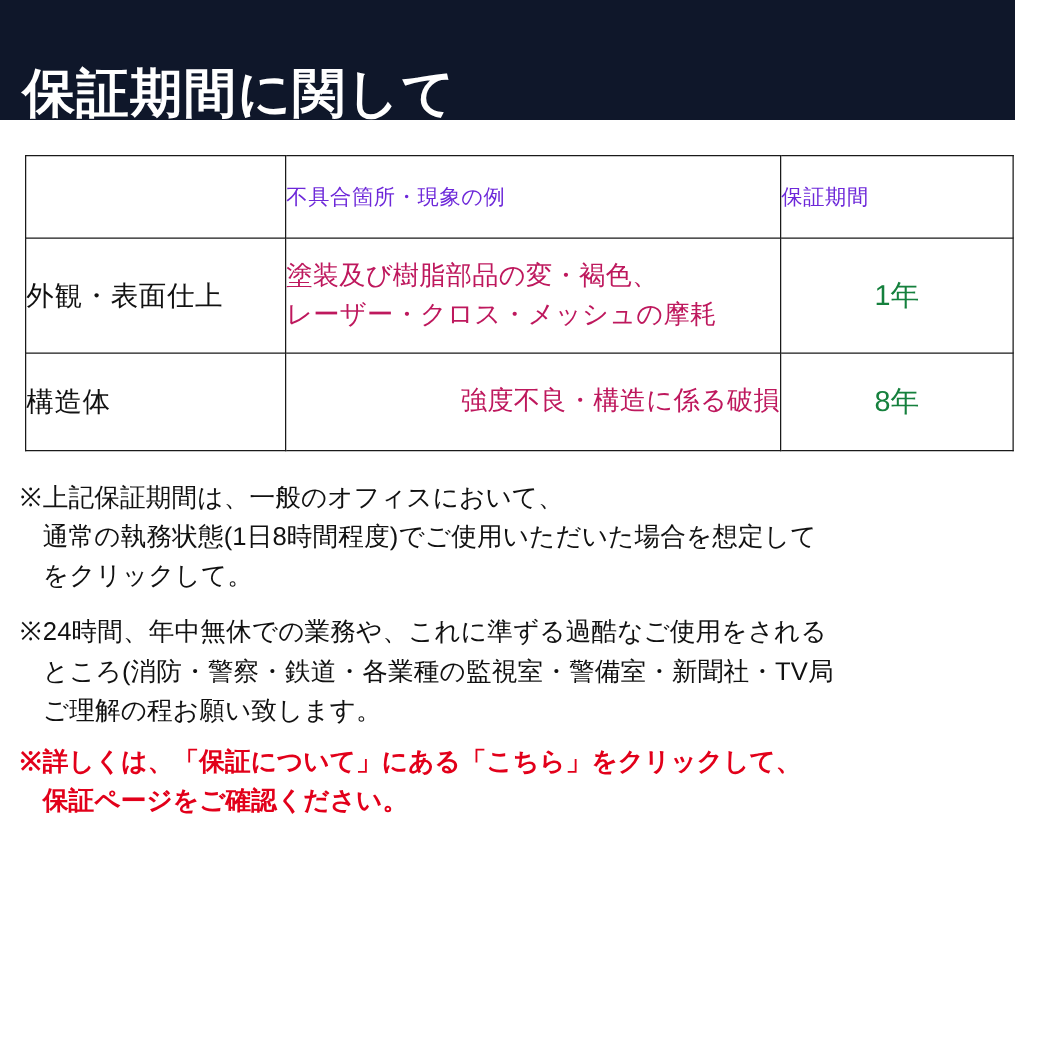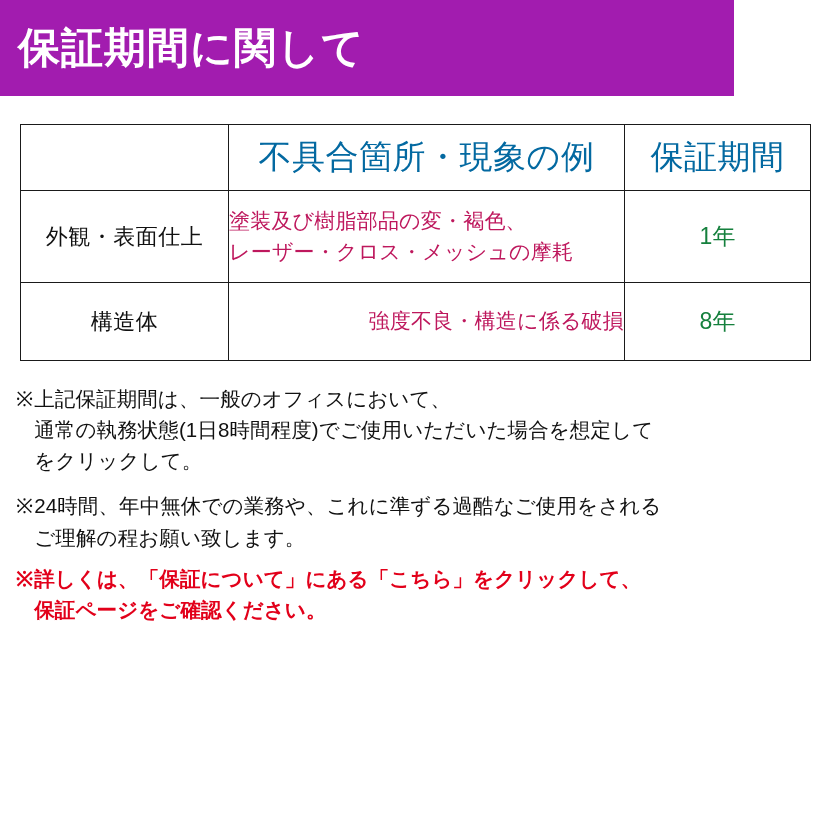--- a/index.html
+++ b/index.html
@@ -14,25 +14,25 @@
   #page {
     position: relative;
     width: 830px;
     height: 830px;
     overflow: hidden;
     background: #ffffff;
   }
 
   
   .header-band {
-    width: 734px;
+    width: 812px;
     height: 96px;
-    background: #a21caf;
+    background: #0f172a;
     display: flex;
-    align-items: center;
+    align-items: flex-end;
     padding-left: 18px;
   }
   .header-title {
     color: #ffffff;
     font-size: 42px;
     font-weight: bold;
     letter-spacing: 1px;
     line-height: 1;
     white-space: nowrap;
   }
@@ -51,31 +51,31 @@
     padding: 0;
     vertical-align: middle;
     background: #ffffff;
   }
   .col-a { width: 208px; }
   .col-b { width: 396px; }
   .col-c { width: 186px; }
 
   .hdr-cell {
     height: 66px;
-    text-align: center;
-    font-size: 33px;
+    text-align: left;
+    font-size: 17px;
     font-weight: normal;
-    color: #0369a1;
+    color: #6d28d9;
     letter-spacing: 0.5px;
   }
   .hdr-blank { height: 66px; }
 
   .cell-cat {
     height: 92px;
-    text-align: center;
+    text-align: left;
     font-size: 22px;
     color: #111111;
     letter-spacing: 0.5px;
   }
   .cell-desc {
     height: 92px;
     font-size: 21px;
     color: #be185d;
     padding-left: 12px;
     line-height: 1.45;
@@ -167,20 +167,21 @@
         <div>上記保証期間は、一般のオフィスにおいて、</div>
         <div>通常の執務状態(1日8時間程度)でご使用いただいた場合を想定して</div>
         <div>をクリックして。</div>
       </span>
     </div>
 
     <div class="note last">
       <span class="mark">※</span>
       <span class="body">
         <div>24時間、年中無休での業務や、これに準ずる過酷なご使用をされる</div>
+        <div>ところ(消防・警察・鉄道・各業種の監視室・警備室・新聞社・TV局</div>
         <div>ご理解の程お願い致します。</div>
       </span>
     </div>
 
     <div class="note red">
       <span class="mark">※</span>
       <span class="body">
         <div>詳しくは、「保証について」にある「こちら」をクリックして、</div>
         <div>保証ページをご確認ください。</div>
       </span>

